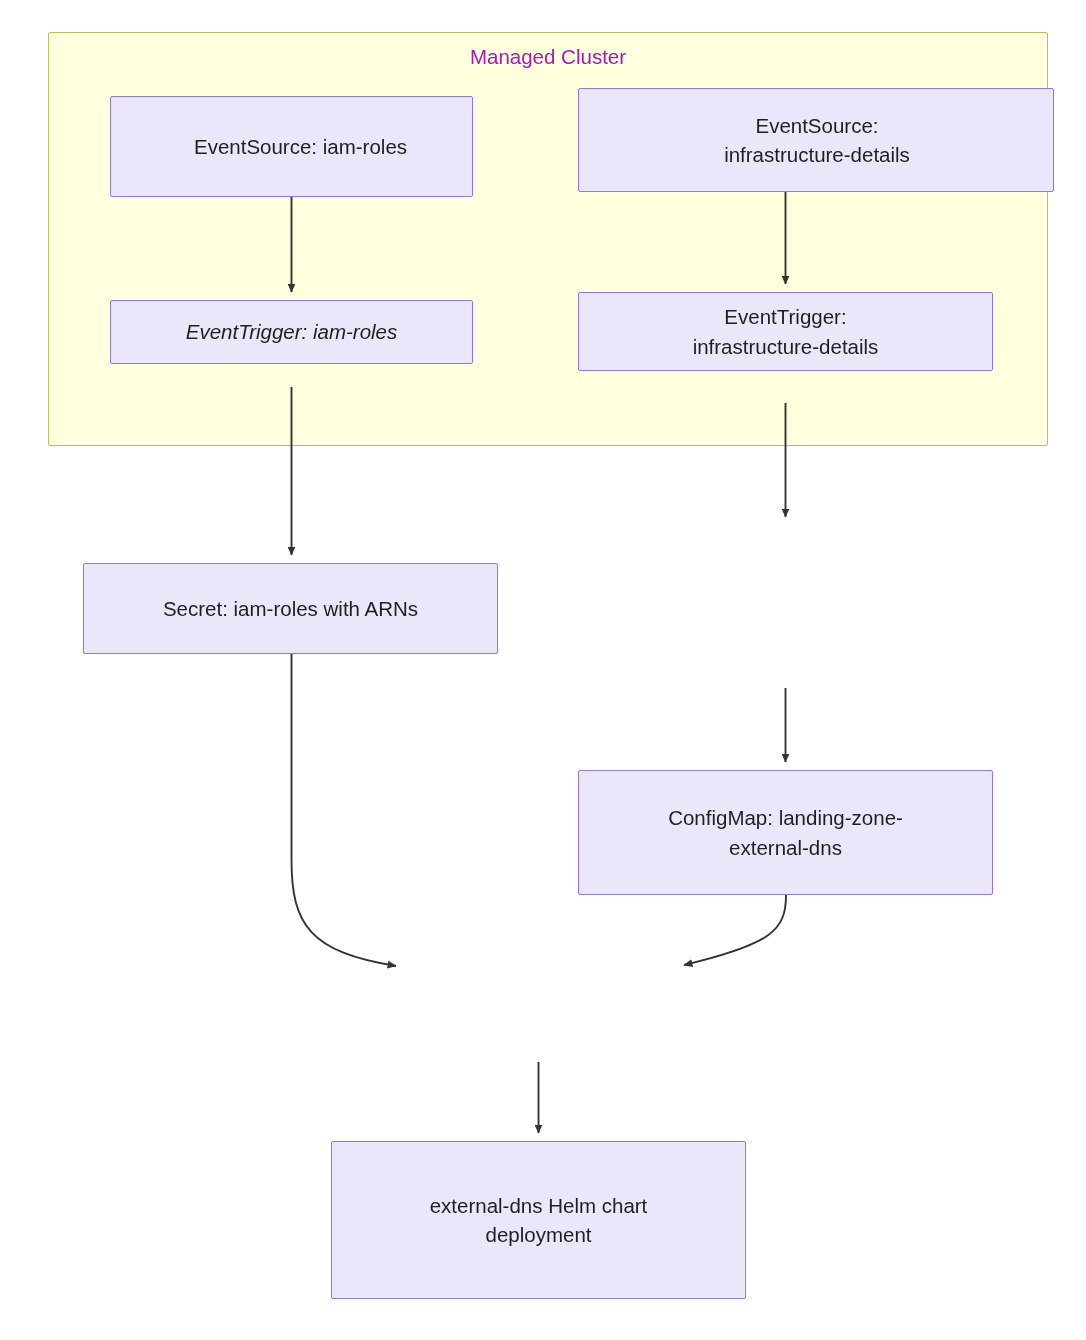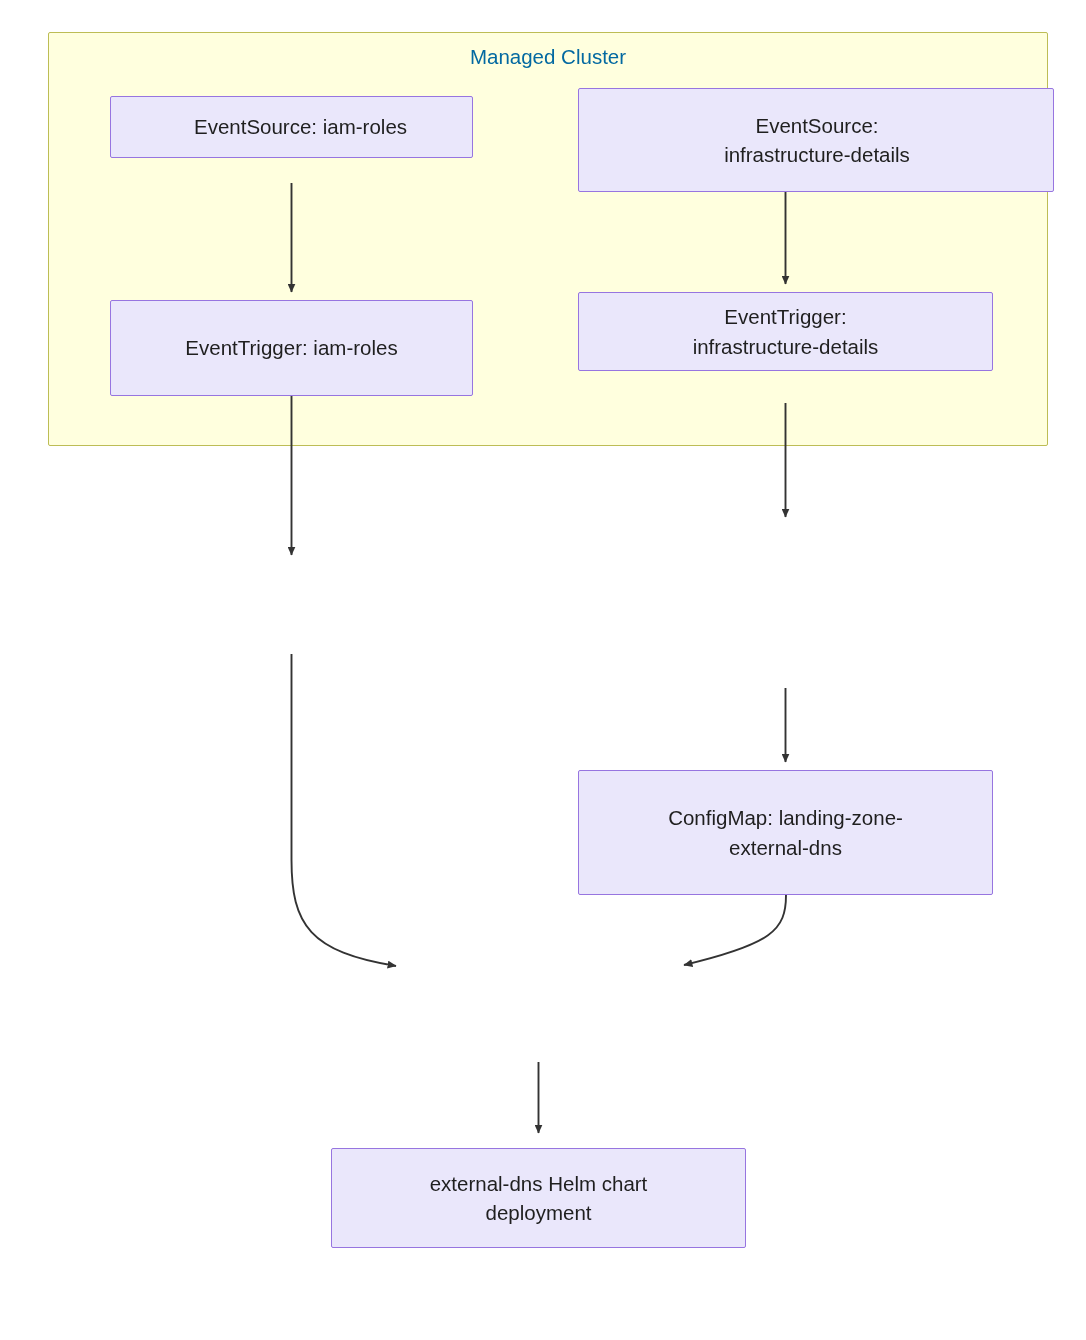--- a/index.html
+++ b/index.html
@@ -38,21 +38,21 @@
     box-sizing: border-box;
     background: #ffffde;
     border: 1.4px solid #bdbd55;
     border-radius: 2px;
   }
   .cluster-title {
     position: absolute;
     width: 100%;
     text-align: center;
     font-size: 20.5px;
-    color: #0369a1;
+    color: #a21caf;
     line-height: 1.15;
     white-space: nowrap;
   }
 
   
   .node {
     position: absolute;
     box-sizing: border-box;
     background: #eae7fb;
     border: 1.5px solid #9775e0;
@@ -98,44 +98,47 @@
 
     <path d="M785.5,688 L785.5,762" fill="none" stroke="#333333" stroke-width="1.9" marker-end="url(#arrowhead)"></path>
 
     <path d="M291.5,654 L291.5,860 C291.5,925 310,952 396,966" fill="none" stroke="#333333" stroke-width="1.9" marker-end="url(#arrowhead)"></path>
 
     <path d="M786,895 C786,930 772,944 684,965" fill="none" stroke="#333333" stroke-width="1.9" marker-end="url(#arrowhead)"></path>
 
     <path d="M538.5,1062 L538.5,1133" fill="none" stroke="#333333" stroke-width="1.9" marker-end="url(#arrowhead)"></path>
   </svg>
 
-  <div class="node" style="left:110px; top:96px; width:363px; height:62px;padding-left:28px;">
+  <div class="node" style="left:110px; top:96px; width:363px; height:101px;padding-left:28px;">
     <span class="node-label">EventSource: iam-roles</span>
   </div>
 
   <div class="node" style="left:578px; top:88px; width:476px; height:104px;padding-left:12px;">
     <span class="node-label">EventSource:
 infrastructure-details</span>
   </div>
 
-  <div class="node" style="left:110px; top:300px; width:363px; height:96px;">
+  <div class="node" style="left:110px; top:300px; width:363px; height:64px;font-style:italic;">
     <span class="node-label">EventTrigger: iam-roles</span>
   </div>
 
   <div class="node" style="left:578px; top:292px; width:415px; height:79px;">
     <span class="node-label">EventTrigger:
 infrastructure-details</span>
   </div>
 
+  <div class="node" style="left:83px; top:563px; width:415px; height:91px;">
+    <span class="node-label">Secret: iam-roles with ARNs</span>
+  </div>
 
 
   <div class="node" style="left:578px; top:770px; width:415px; height:125px;text-align:center;">
     <span class="node-label">ConfigMap: landing-zone-
 external-dns</span>
   </div>
 
 
-  <div class="node" style="left:331px; top:1141px; width:415px; height:100px;margin-top:7px;">
+  <div class="node" style="left:331px; top:1141px; width:415px; height:158px;">
     <span class="node-label">external-dns Helm chart
 deployment</span>
   </div>
 
 </div>
 
 </body></html>

